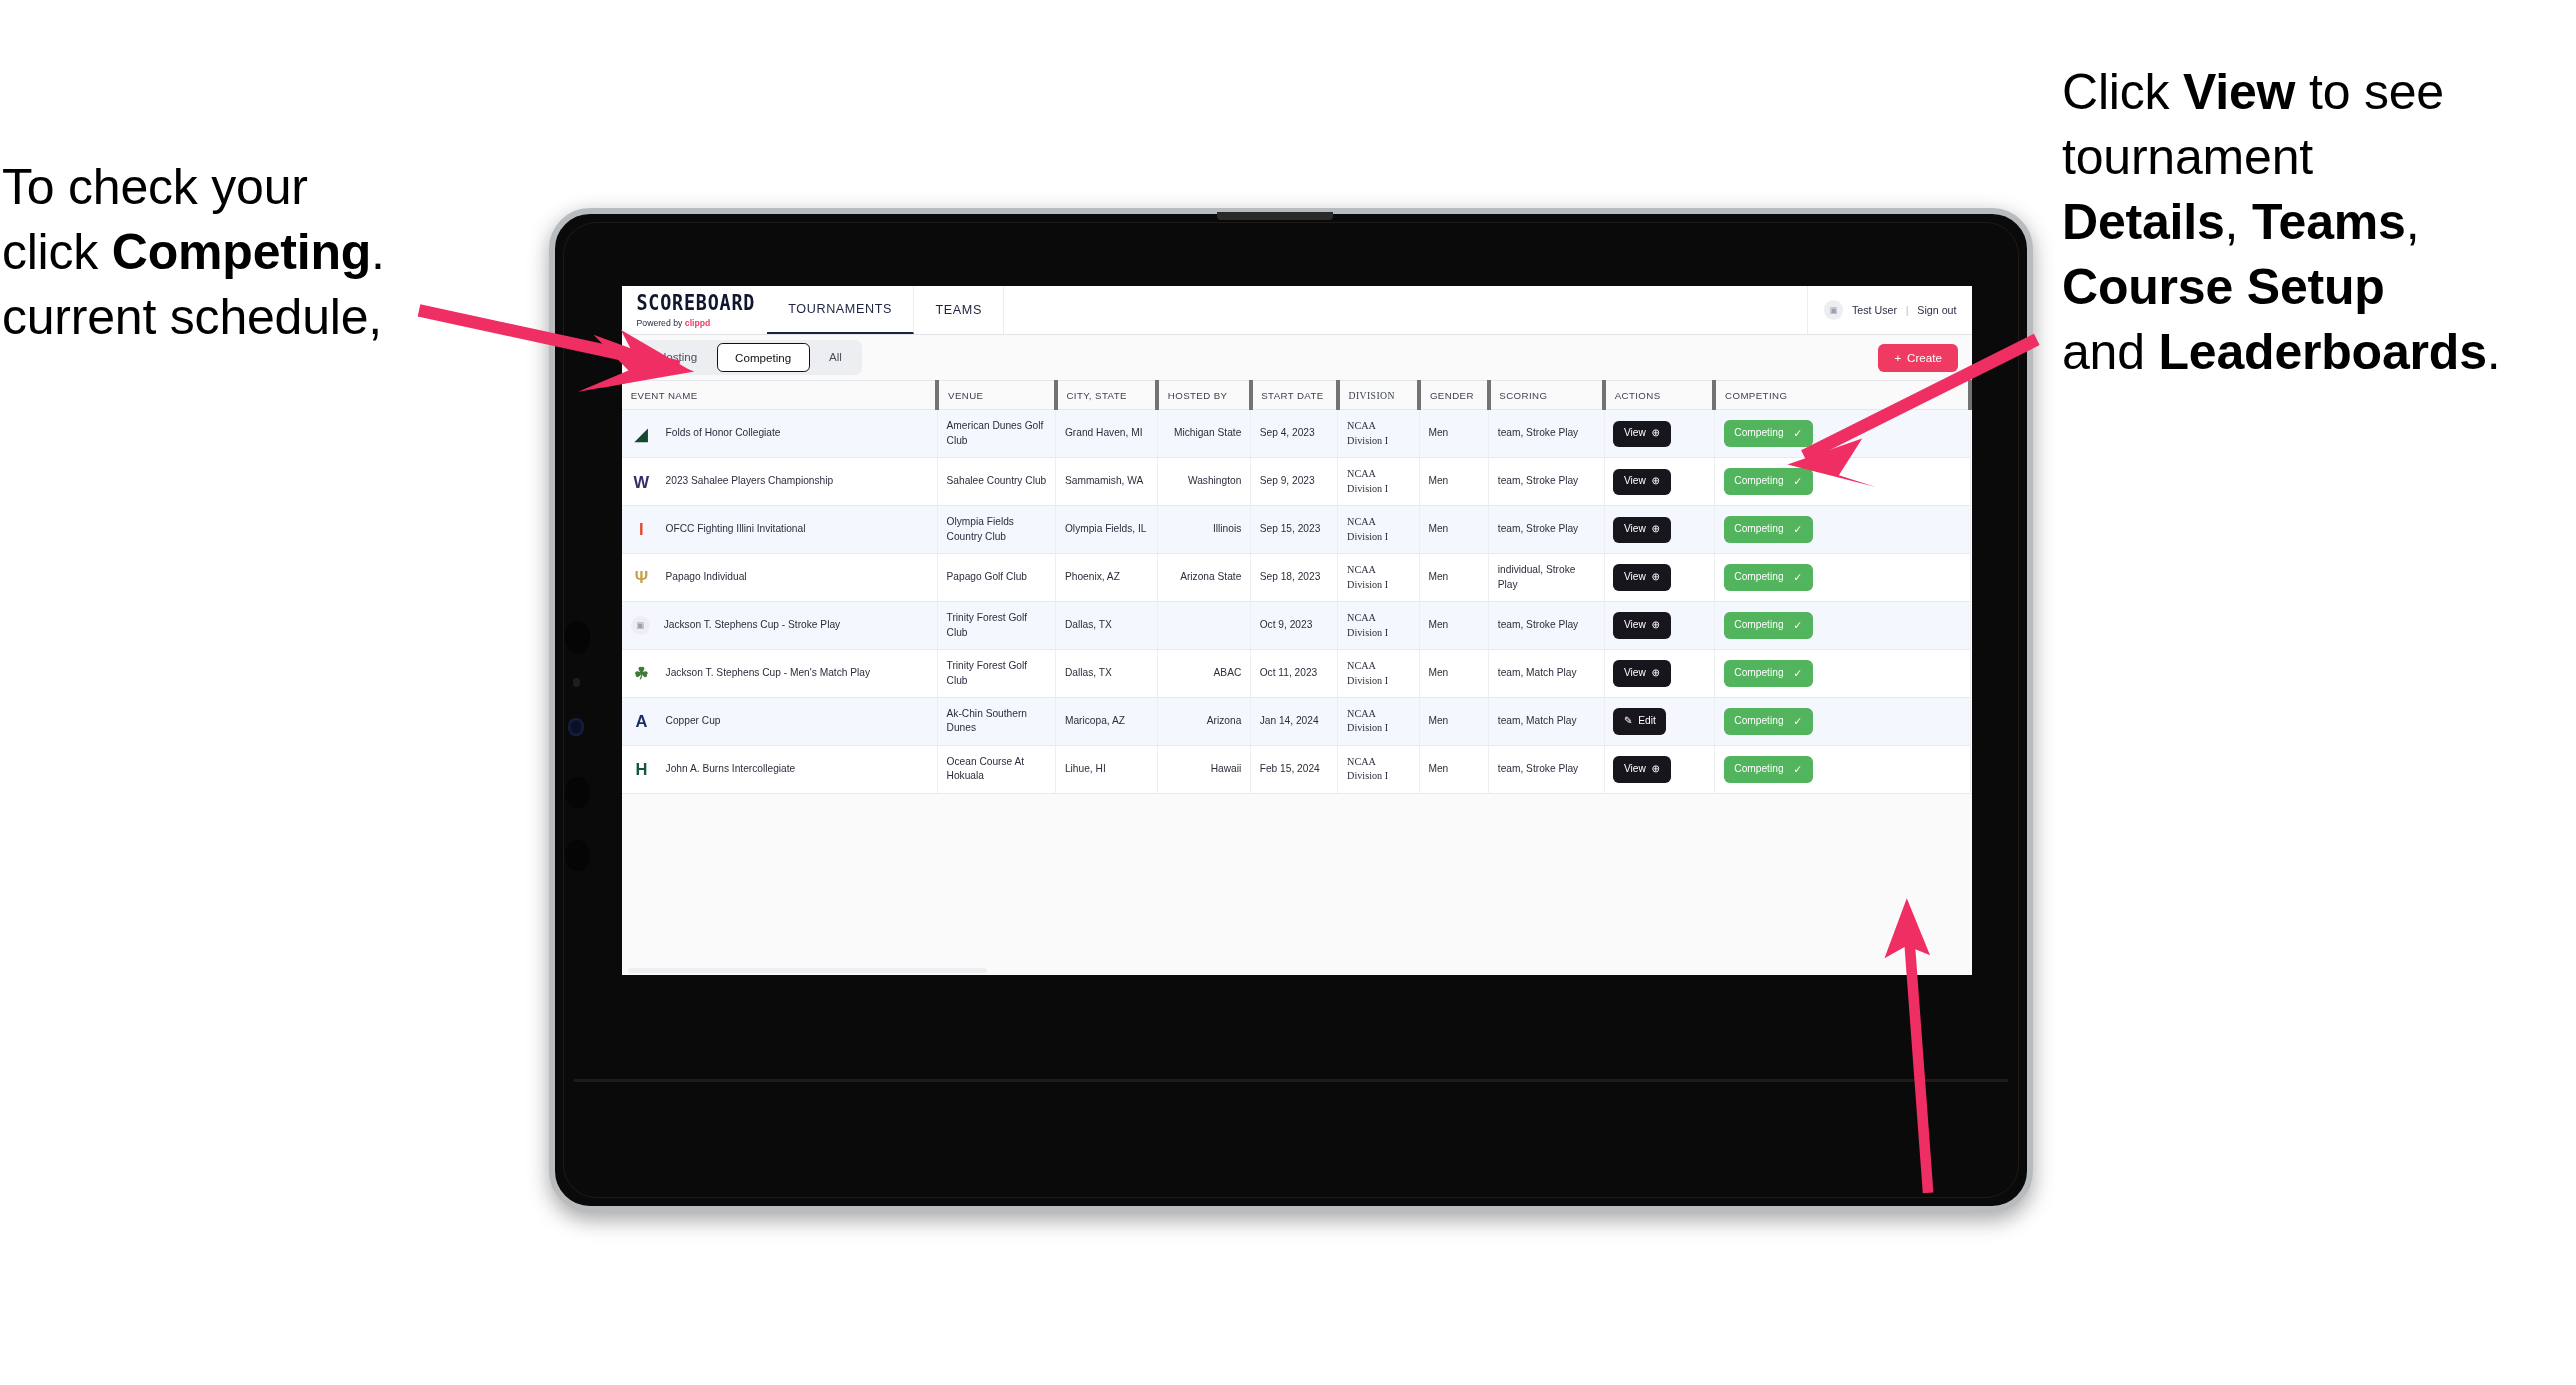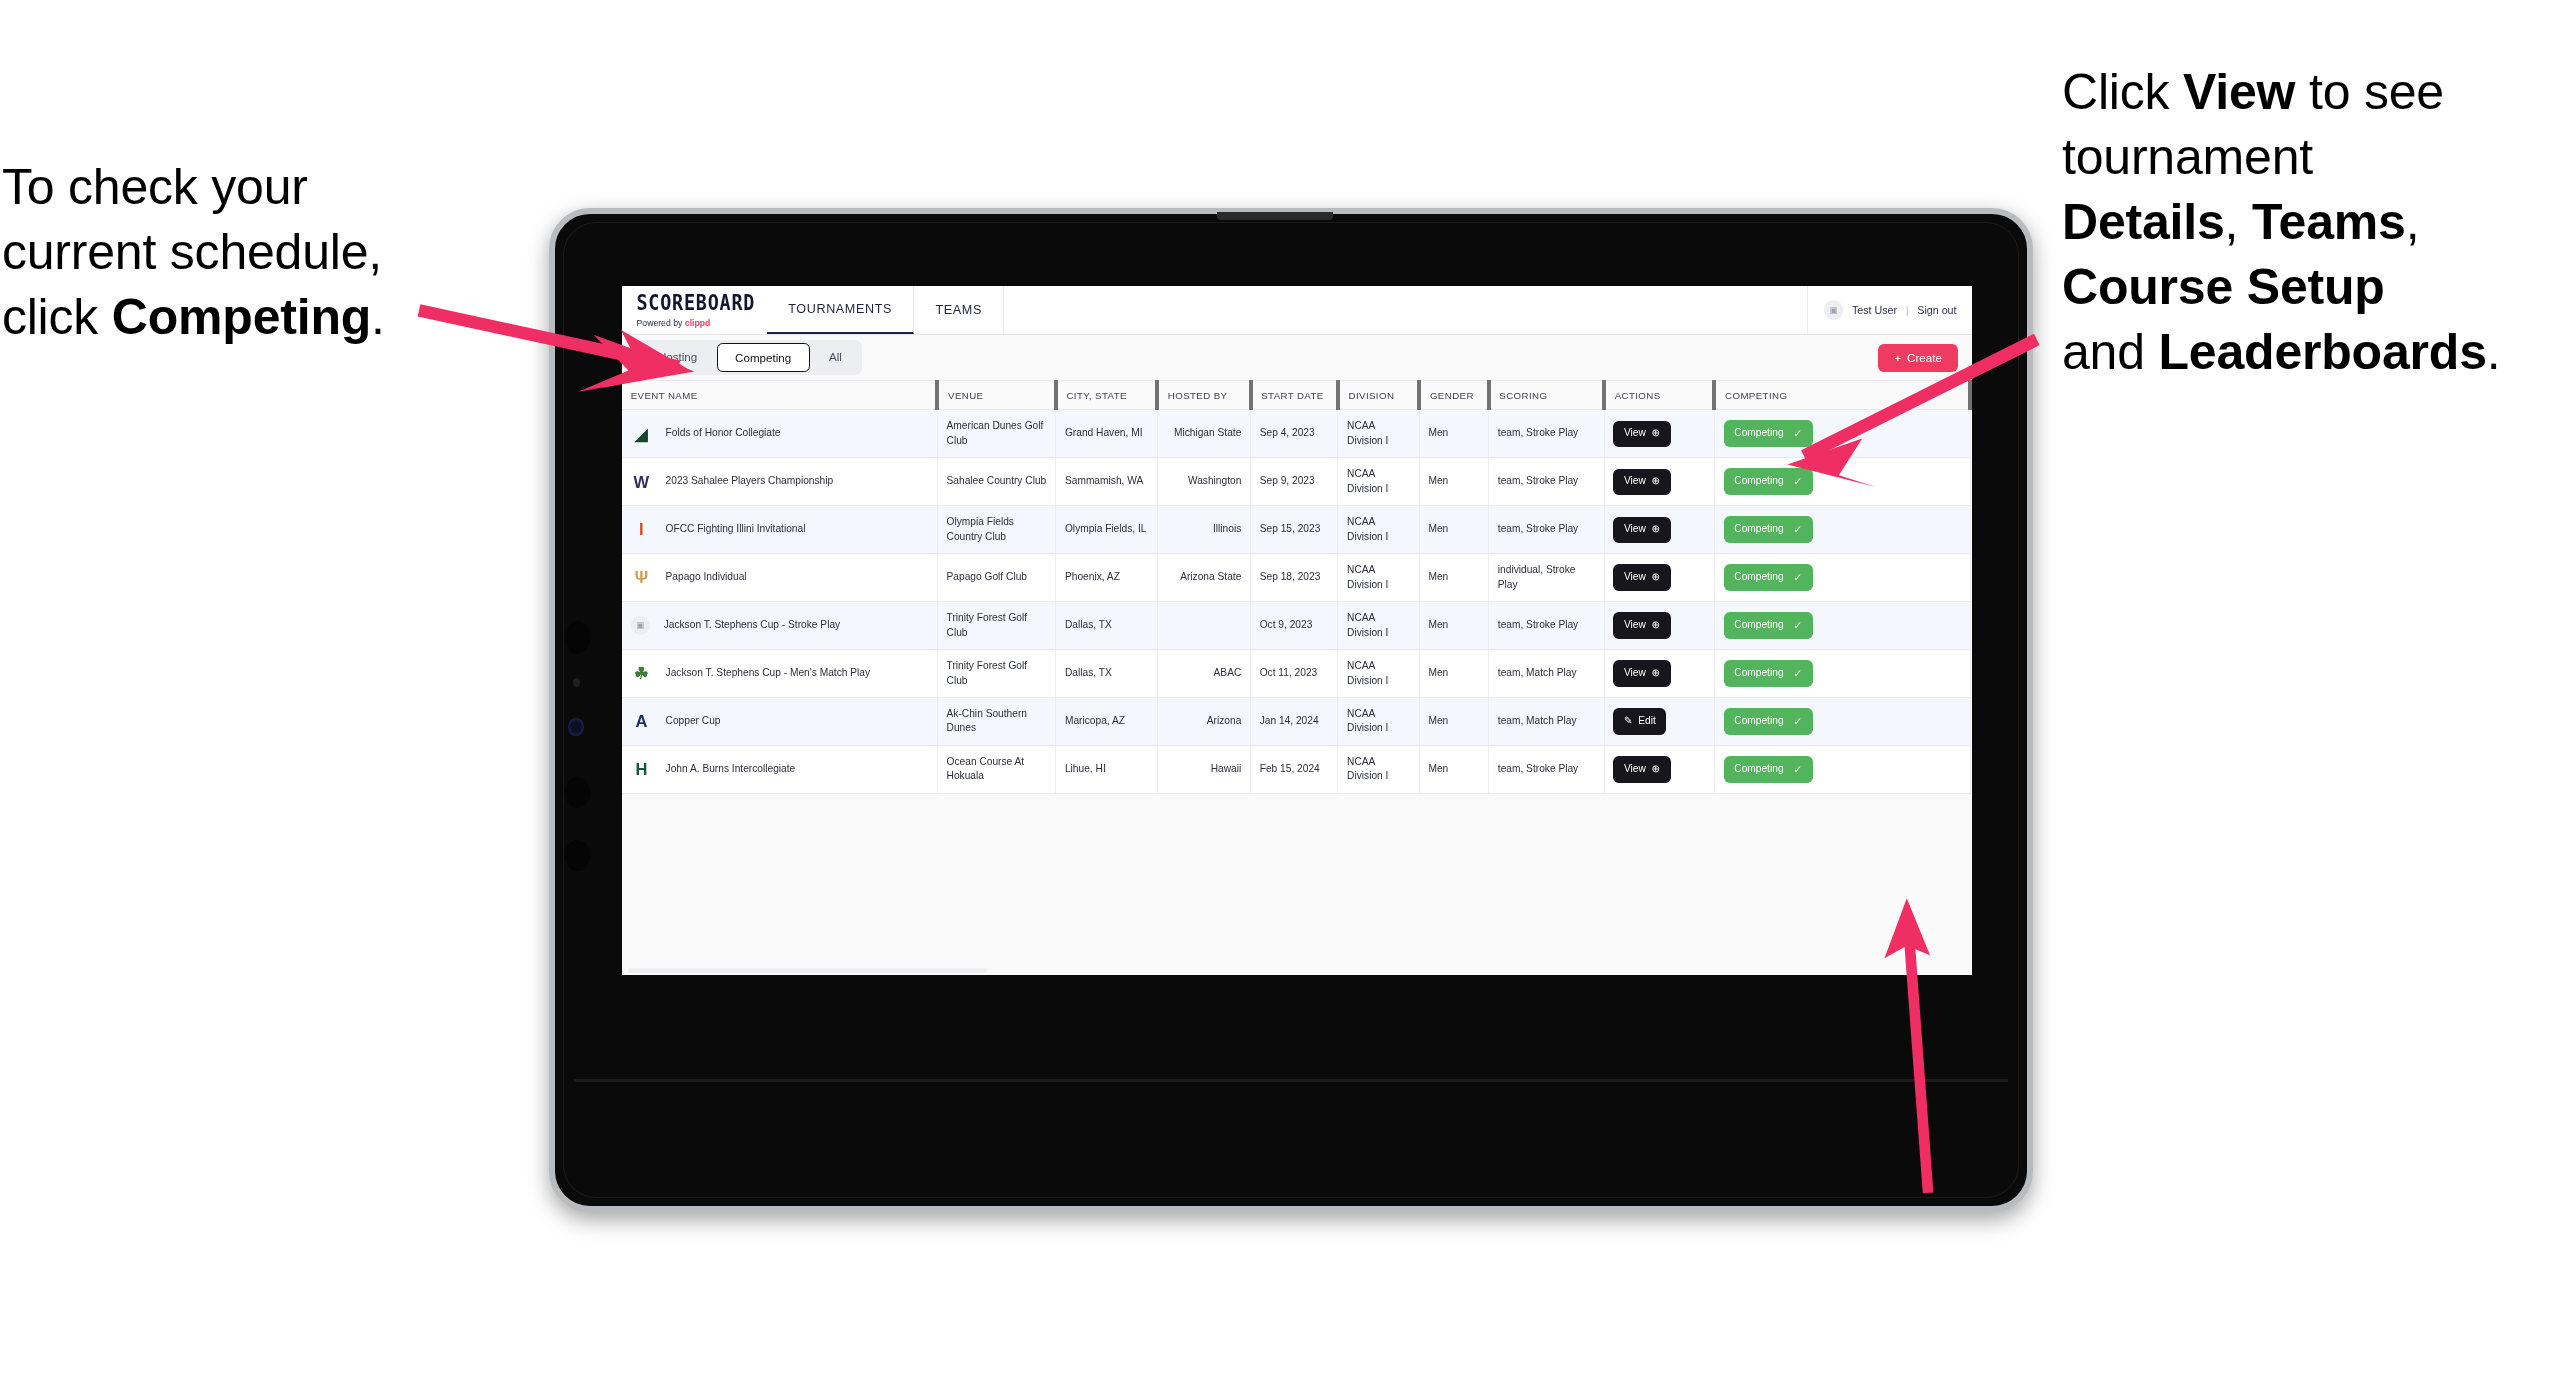--- a/index.html
+++ b/index.html
@@ -86,21 +86,21 @@
   .tbl tbody td{
     font-size:10.2px;color:#2a2e3d;padding:8.7px 8.7px;border-bottom:1px solid #e8eaef;
     border-right:1px solid #eceef1;vertical-align:middle;line-height:1.45;background:#f4f7fd;
   }
   .tbl tbody tr:nth-child(even) td{background:#ffffff;}
   .c-event{width:296px;}
   .c-venue{width:97px;}
   .c-city{width:80px;}
   .c-host{width:72px;text-align:right;}
   .c-date{width:66px;}
-  .c-div{width:60px;}
+  .c-div{width:60px;font-family:Liberation Serif, serif;}
   .c-gender{width:48px;}
   .c-scoring{width:94px;}
   .c-actions{width:89px;}
   .c-competing{width:auto;}
   .evcell{display:flex;align-items:center;gap:13.6px;}
   .logo{width:21.3px;height:21.3px;flex:0 0 21.3px;display:flex;align-items:center;justify-content:center;
         font-weight:800;font-size:16.5px;line-height:1;}
   .ph-logo{width:19.4px;height:19.4px;border-radius:50%;background:#eceef2;display:flex;align-items:center;
            justify-content:center;font-size:8.7px;color:#9aa0ad;}
 
@@ -112,22 +112,22 @@
   .emptyfill{height:145px;background:#fafafa;}
   .scroll-hint{position:absolute;left:5.8px;bottom:1.9px;width:359px;height:4.8px;background:#eceef1;border-radius:2.9px;}
 </style>
 </head>
 <body>
 
 <div class="stage">
 
   <div class="annot" id="annot-left">
     <div>To check your</div>
+    <div><span>click </span><b>Competing</b><span>.</span></div>
     <div>current schedule,</div>
-    <div><span>click </span><b>Competing</b><span>.</span></div>
   </div>
 
   <div class="annot" id="annot-right">
     <div><span>Click </span><b>View</b><span> to see</span></div>
     <div>tournament</div>
     <div><b>Details</b><span>, </span><b>Teams</b><span>,</span></div>
     <div><b>Course Setup</b></div>
     <div><span>and </span><b>Leaderboards</b><span>.</span></div>
   </div>
 

